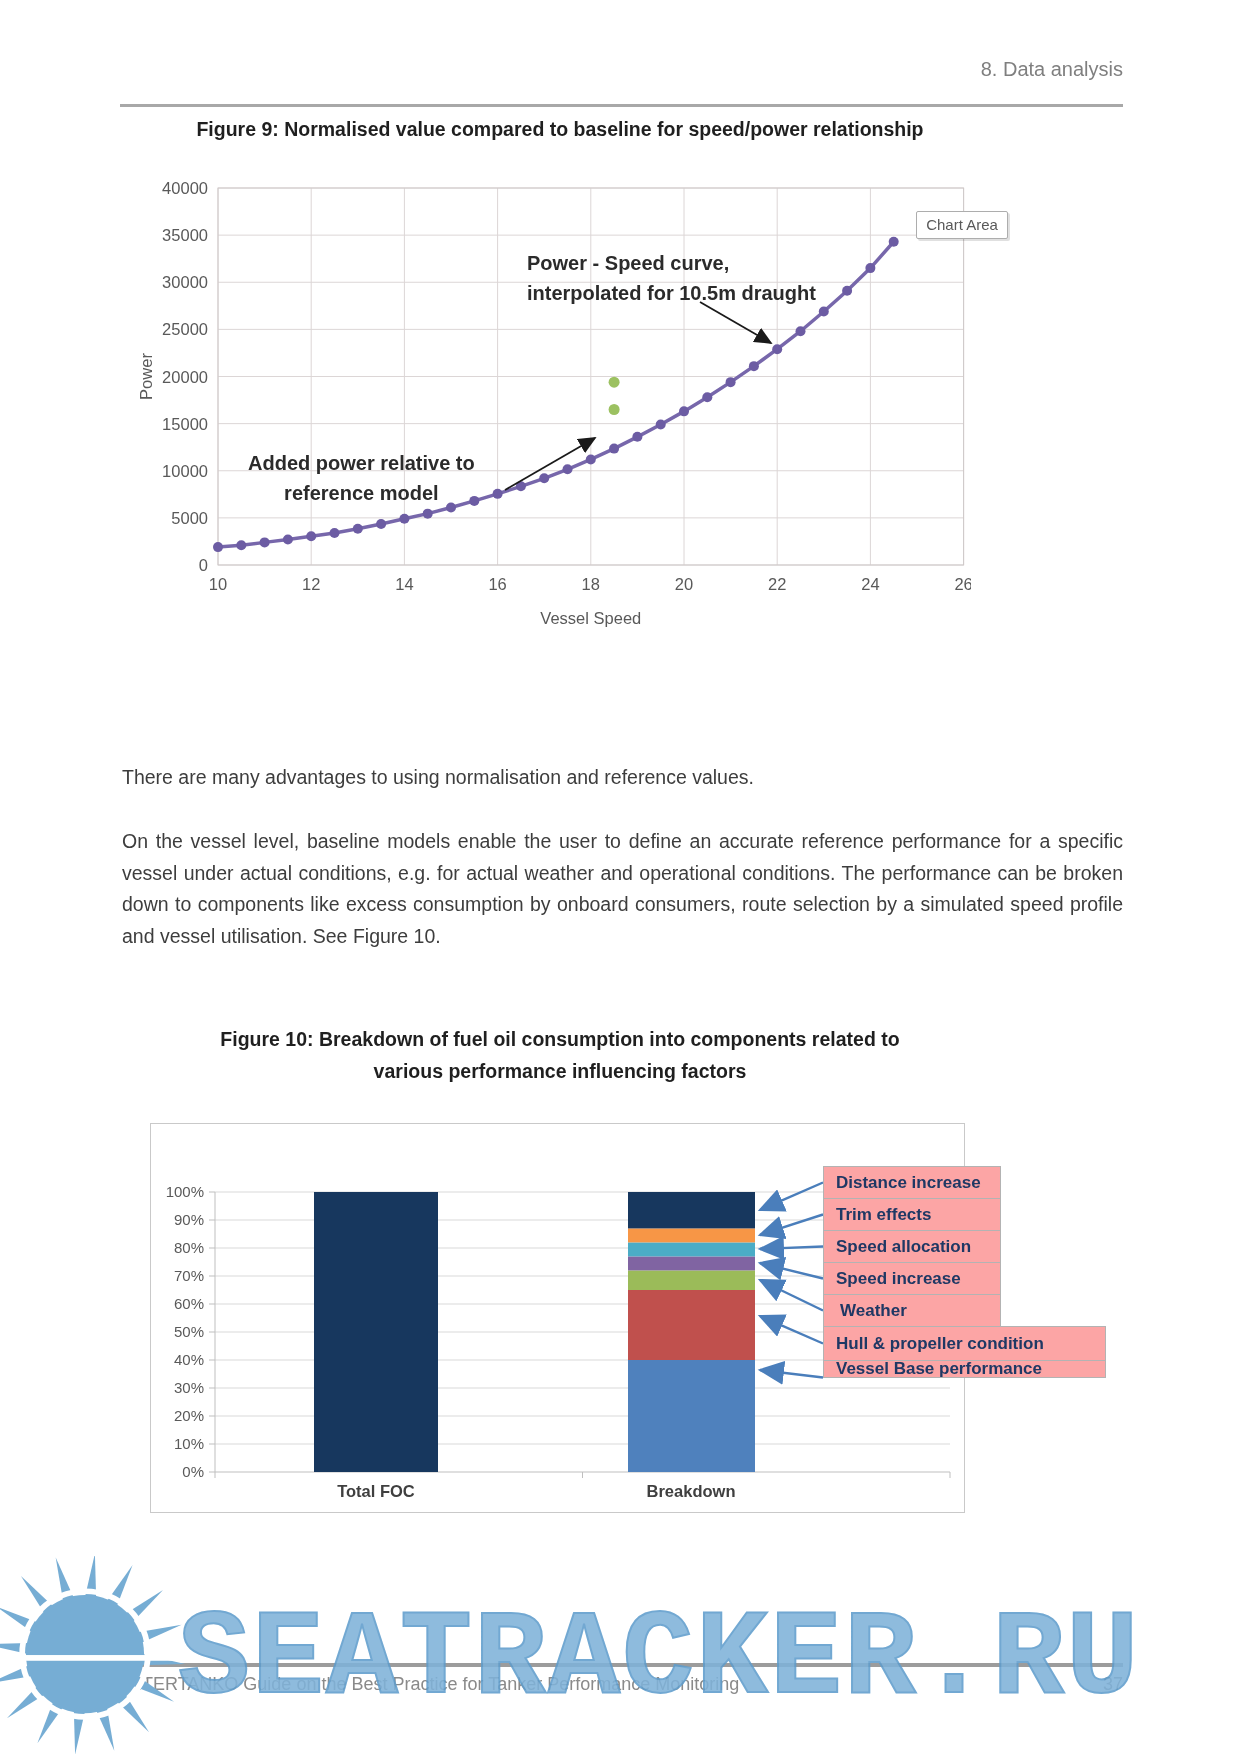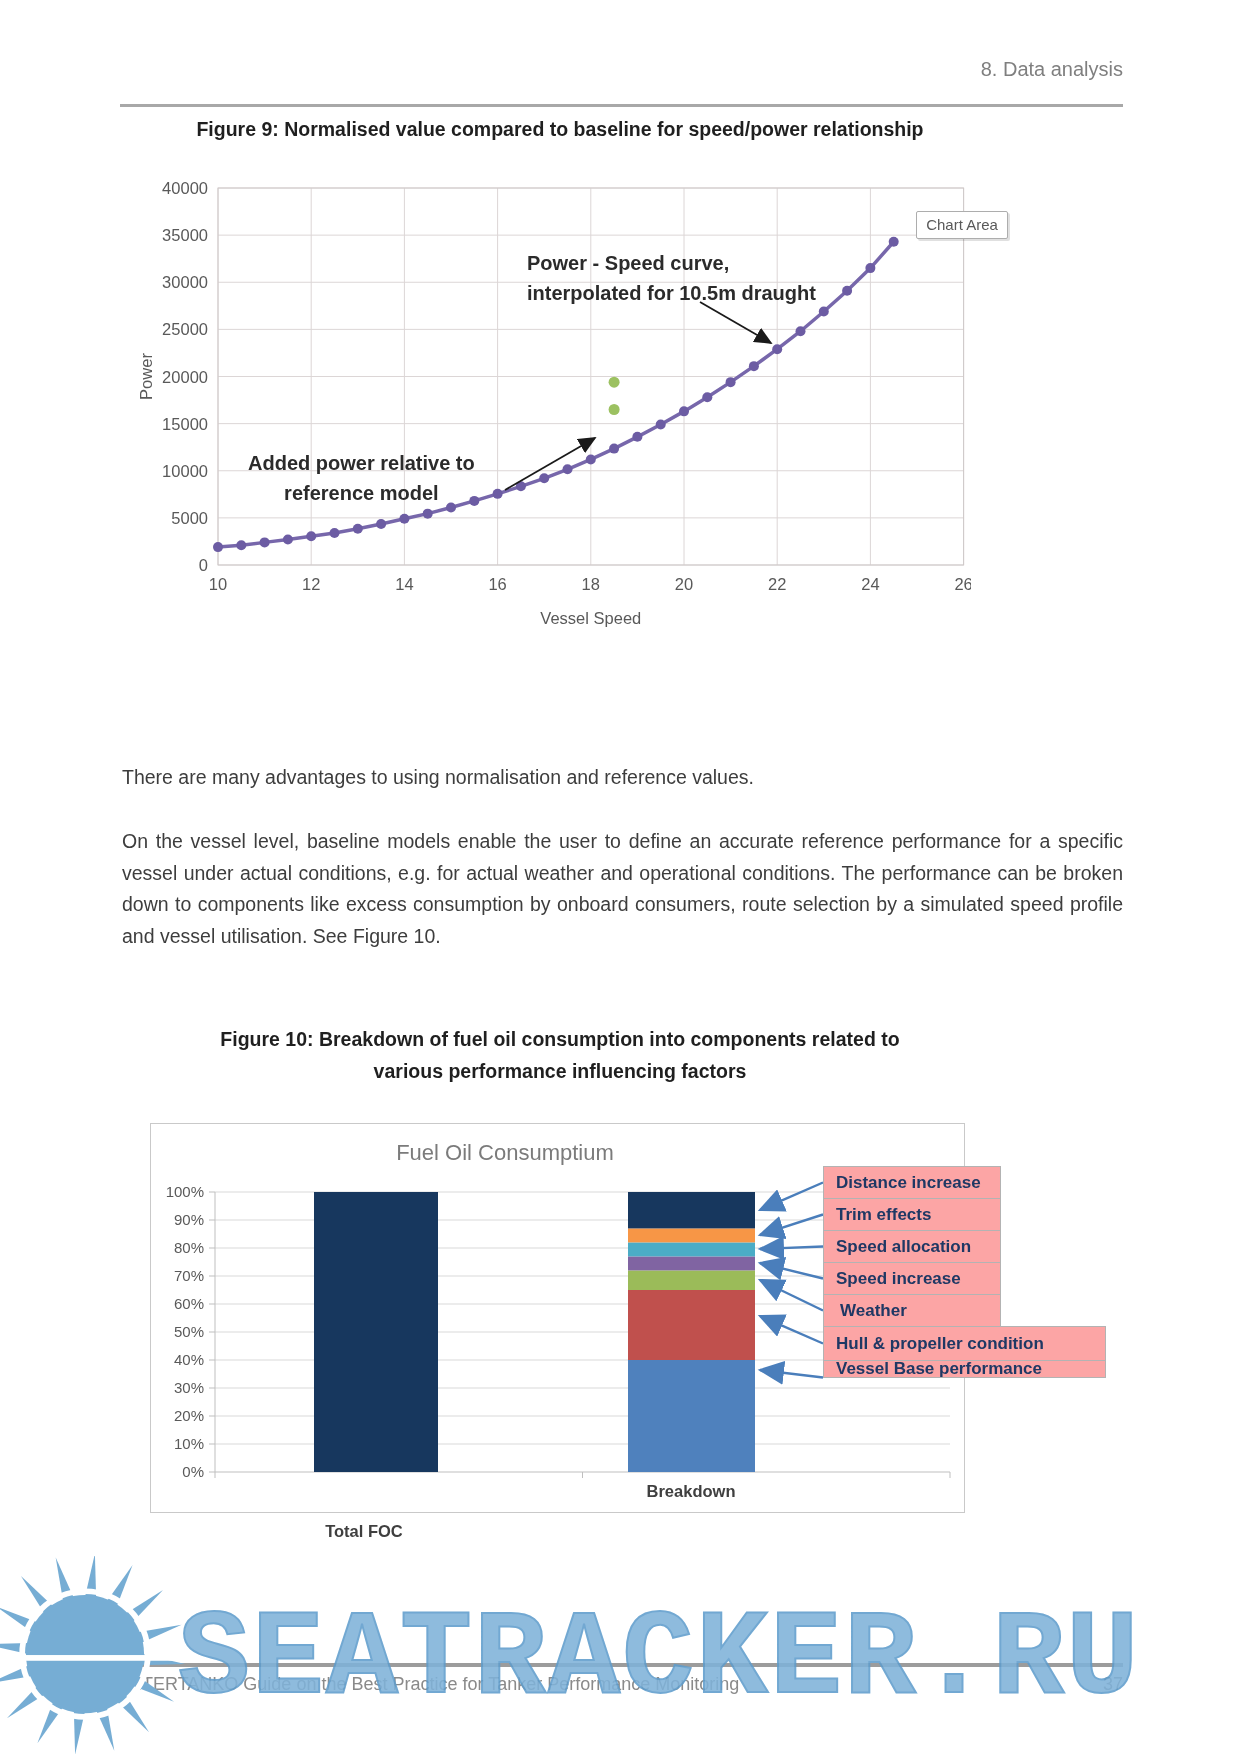--- a/index.html
+++ b/index.html
@@ -34,21 +34,21 @@
 
   
   #fig10-box{left:150px;top:1123px;width:813px;height:388px;background:#ffffff;
         border:1.5px solid #c9c9c9;}
   #fig10-svg{left:150px;top:1123px;}
   .tick10{font-family:"Liberation Sans",sans-serif;font-size:15px;fill:#595959;}
   #fig10-title{left:230px;top:1140px;width:550px;text-align:center;
         font-size:22px;color:#7b7b7b;}
   .cat-label{top:1482px;width:160px;text-align:center;font-size:16.5px;
         font-weight:bold;color:#3f3f3f;}
-  #cat-0{left:284px;margin-top:40px;} #cat-1{left:611px;}
+  #cat-0{left:296px;} #cat-1{left:611px;}
   .callout{background:#fca5a5;border:1px solid #b3b3b3;color:#1f3864;
         font-size:17px;font-weight:bold;display:flex;align-items:center;
         padding-left:12px;box-sizing:border-box;}
 
   
   .footer-rule{left:120px;top:1663px;width:1003px;height:3.5px;background:#9c9c9c;z-index:1;}
   .footer-text{left:124px;top:1674px;font-size:18px;color:#8a8a8a;z-index:1;}
   .page-number{left:1023px;top:1674px;width:100px;text-align:right;font-size:18px;color:#8a8a8a;z-index:1;}
   .watermark{left:178px;top:1592px;font-family:Liberation Mono, monospace;font-weight:bold;
         font-size:120px;letter-spacing:2px;white-space:nowrap;color:#7fb2d9;
@@ -231,21 +231,20 @@
         <rect x="478" y="69" width="127" height="36.400000000000006" fill="#17375E"></rect>
       </g>
       <line x1="673" y1="59.5" x2="610" y2="87" stroke="#4A7EBB" stroke-width="2.4" marker-end="url(#arrowBlue)"></line>
       <line x1="673" y1="91.5" x2="610" y2="112" stroke="#4A7EBB" stroke-width="2.4" marker-end="url(#arrowBlue)"></line>
       <line x1="673" y1="123.5" x2="610" y2="126" stroke="#4A7EBB" stroke-width="2.4" marker-end="url(#arrowBlue)"></line>
       <line x1="673" y1="155.5" x2="610" y2="140" stroke="#4A7EBB" stroke-width="2.4" marker-end="url(#arrowBlue)"></line>
       <line x1="673" y1="187.5" x2="610" y2="157" stroke="#4A7EBB" stroke-width="2.4" marker-end="url(#arrowBlue)"></line>
       <line x1="673" y1="220.5" x2="610" y2="193" stroke="#4A7EBB" stroke-width="2.4" marker-end="url(#arrowBlue)"></line>
       <line x1="673" y1="254.5" x2="610" y2="247" stroke="#4A7EBB" stroke-width="2.4" marker-end="url(#arrowBlue)"></line>
     </svg>
-  <div class="abs" id="fig10-title">Fuel Oil Consumptium</div>
   <div class="abs cat-label" id="cat-0">Total FOC</div>
   <div class="abs cat-label" id="cat-1">Breakdown</div>
   <div id="callouts">
       <div class="abs callout" style="left: 823px; top: 1166px; width: 178px; height: 33px;">Distance increase</div>
       <div class="abs callout" style="left: 823px; top: 1198px; width: 178px; height: 33px;">Trim effects</div>
       <div class="abs callout" style="left: 823px; top: 1230px; width: 178px; height: 33px;">Speed allocation</div>
       <div class="abs callout" style="left: 823px; top: 1262px; width: 178px; height: 33px;">Speed increase</div>
       <div class="abs callout" style="left: 823px; top: 1294px; width: 178px; height: 33px; padding-left: 16px;">Weather</div>
       <div class="abs callout" style="left: 823px; top: 1326px; width: 283px; height: 35px;">Hull &amp; propeller condition</div>
       <div class="abs callout" style="left: 823px; top: 1360px; width: 283px; height: 18px;">Vessel Base performance</div>

